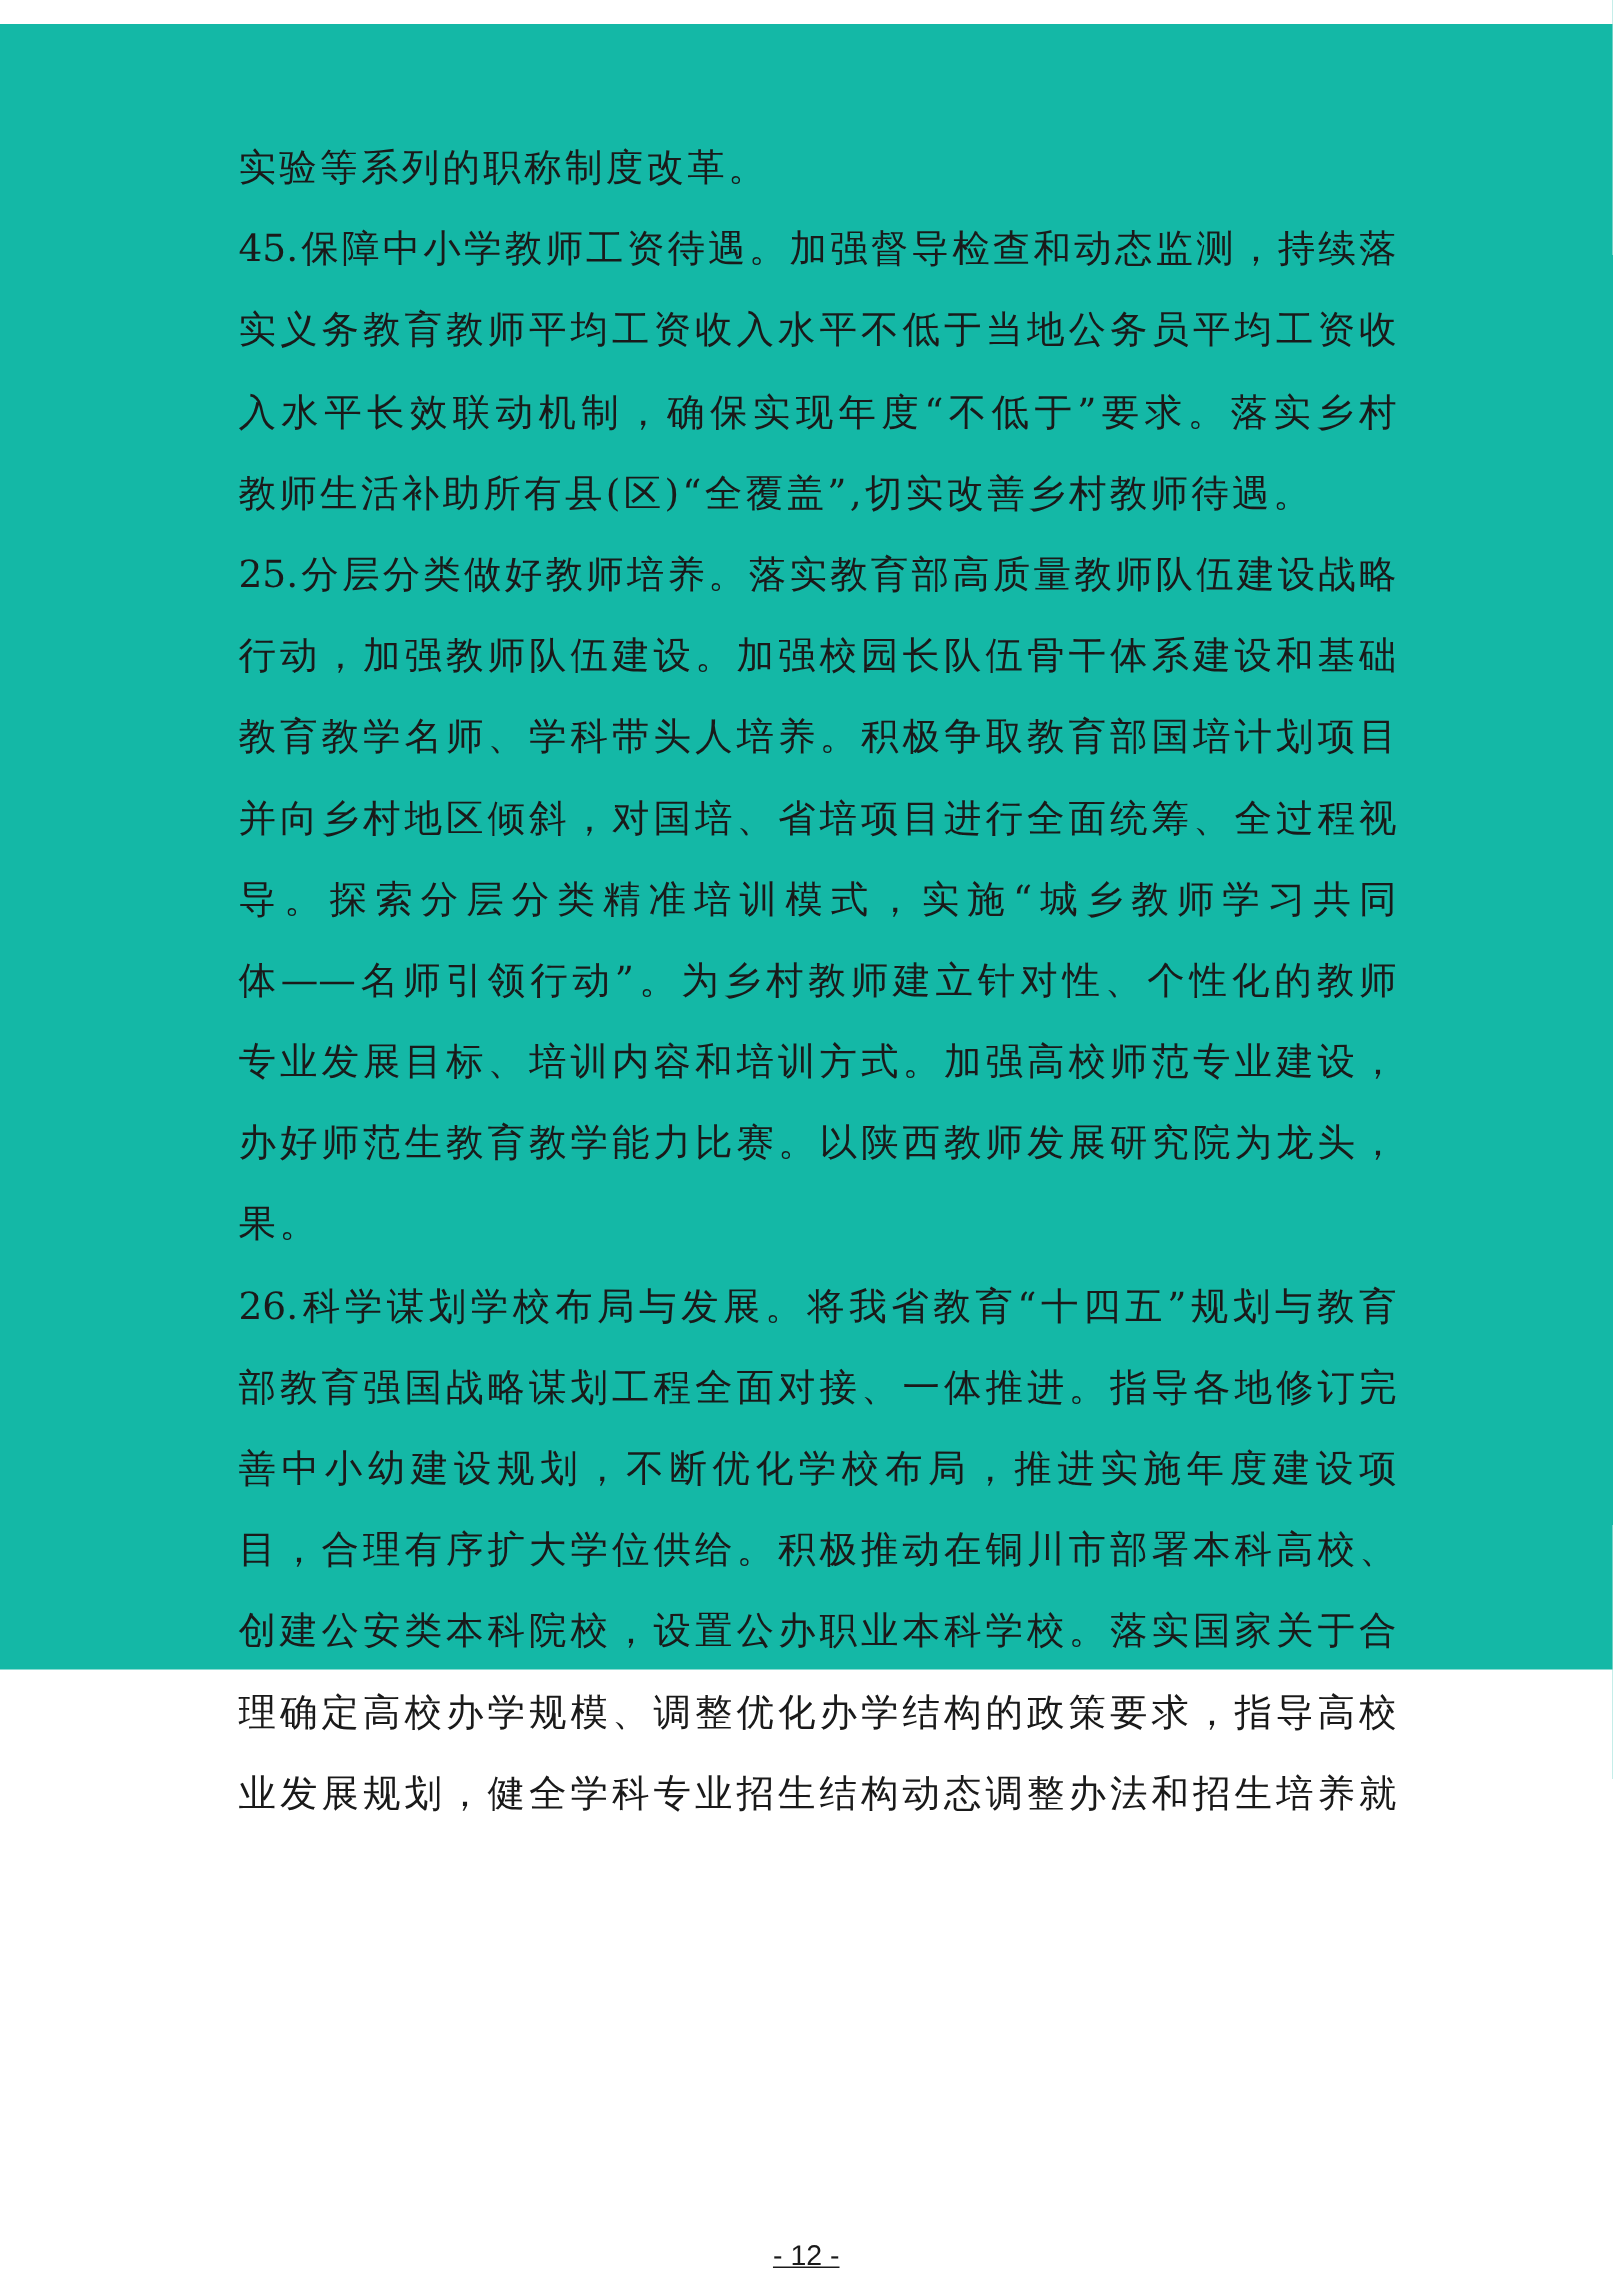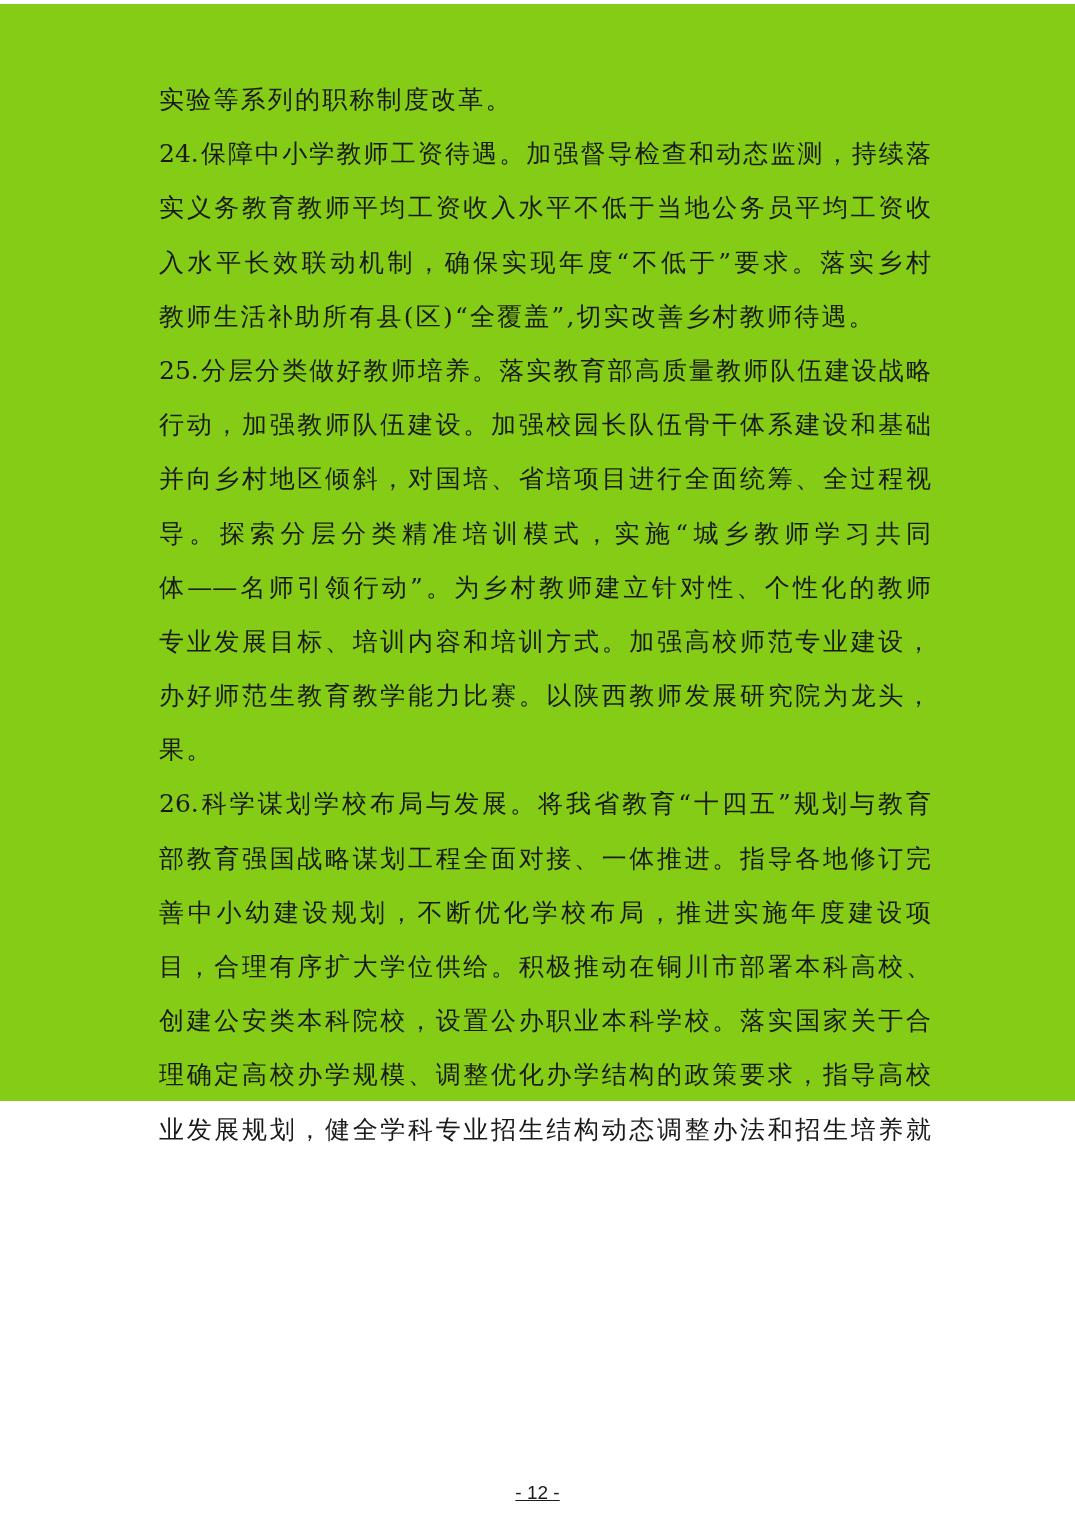--- a/index.html
+++ b/index.html
@@ -10,24 +10,24 @@
     body {
       width: 1075px;
       height: 1520px;
       position: relative;
       overflow: hidden;
       font-family: "DejaVu Serif", "Liberation Serif", serif;
       color: #1a1a1a;
     }
     .page {
       position: absolute;
-      left: 0; top: 4px;
+      left: 0; top: 16px;
       width: 1075px;
       height: 1097px;
-      background: #84cc16;
+      background: #14b8a6;
     }
     .body-text {
       position: absolute;
       left: 159px;
       top: 74px;
       width: 772px;
     }
     .line {
       height: 54.2px;
       line-height: 44px;
@@ -52,26 +52,27 @@
       color: #1a1a1a;
       text-decoration: underline;
     }
   </style>
 </head>
 <body>
 
 <div class="page">
   <div class="body-text">
     <div class="line">实验等系列的职称制度改革。</div>
-    <div class="line justify">24.保障中小学教师工资待遇。加强督导检查和动态监测，持续落</div>
+    <div class="line justify">45.保障中小学教师工资待遇。加强督导检查和动态监测，持续落</div>
     <div class="line justify">实义务教育教师平均工资收入水平不低于当地公务员平均工资收</div>
     <div class="line justify">入水平长效联动机制，确保实现年度“不低于”要求。落实乡村</div>
     <div class="line">教师生活补助所有县(区)“全覆盖”,切实改善乡村教师待遇。</div>
     <div class="line justify">25.分层分类做好教师培养。落实教育部高质量教师队伍建设战略</div>
     <div class="line justify">行动，加强教师队伍建设。加强校园长队伍骨干体系建设和基础</div>
+    <div class="line justify">教育教学名师、学科带头人培养。积极争取教育部国培计划项目</div>
     <div class="line justify">并向乡村地区倾斜，对国培、省培项目进行全面统筹、全过程视</div>
     <div class="line justify">导。探索分层分类精准培训模式，实施“城乡教师学习共同</div>
     <div class="line justify">体——名师引领行动”。为乡村教师建立针对性、个性化的教师</div>
     <div class="line justify">专业发展目标、培训内容和培训方式。加强高校师范专业建设，</div>
     <div class="line justify">办好师范生教育教学能力比赛。以陕西教师发展研究院为龙头，</div>
     <div class="line">果。</div>
     <div class="line justify">26.科学谋划学校布局与发展。将我省教育“十四五”规划与教育</div>
     <div class="line justify">部教育强国战略谋划工程全面对接、一体推进。指导各地修订完</div>
     <div class="line justify">善中小幼建设规划，不断优化学校布局，推进实施年度建设项</div>
     <div class="line justify">目，合理有序扩大学位供给。积极推动在铜川市部署本科高校、</div>

